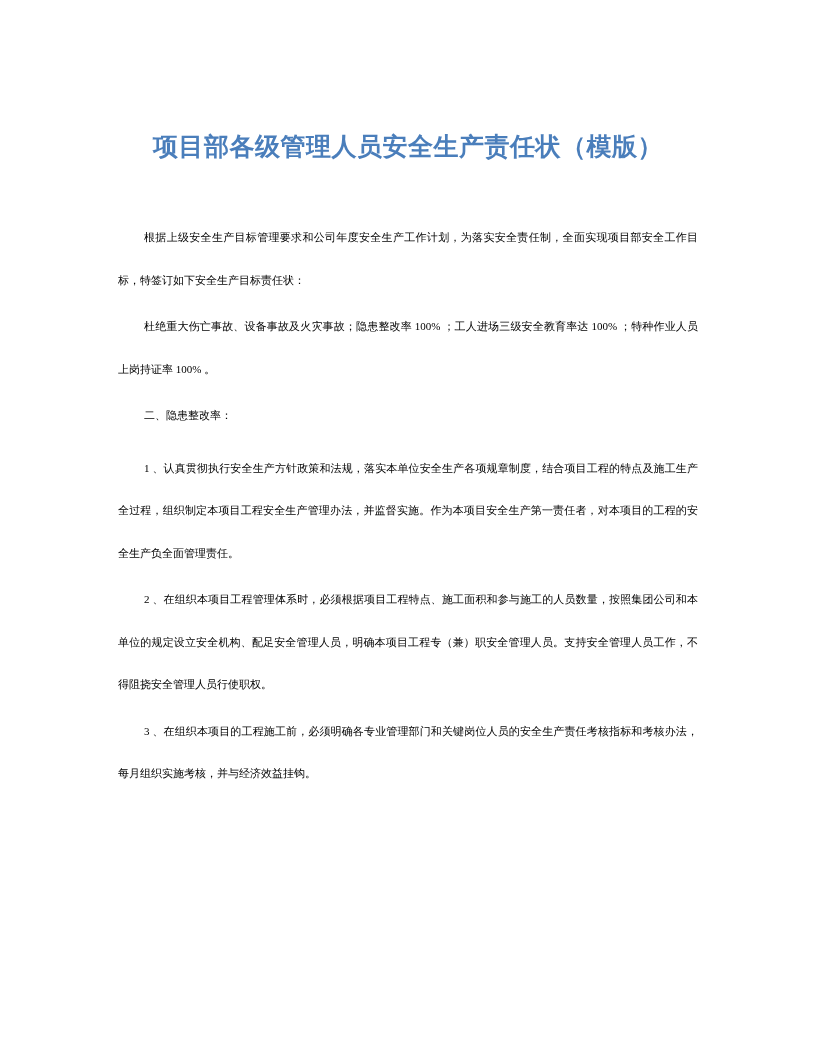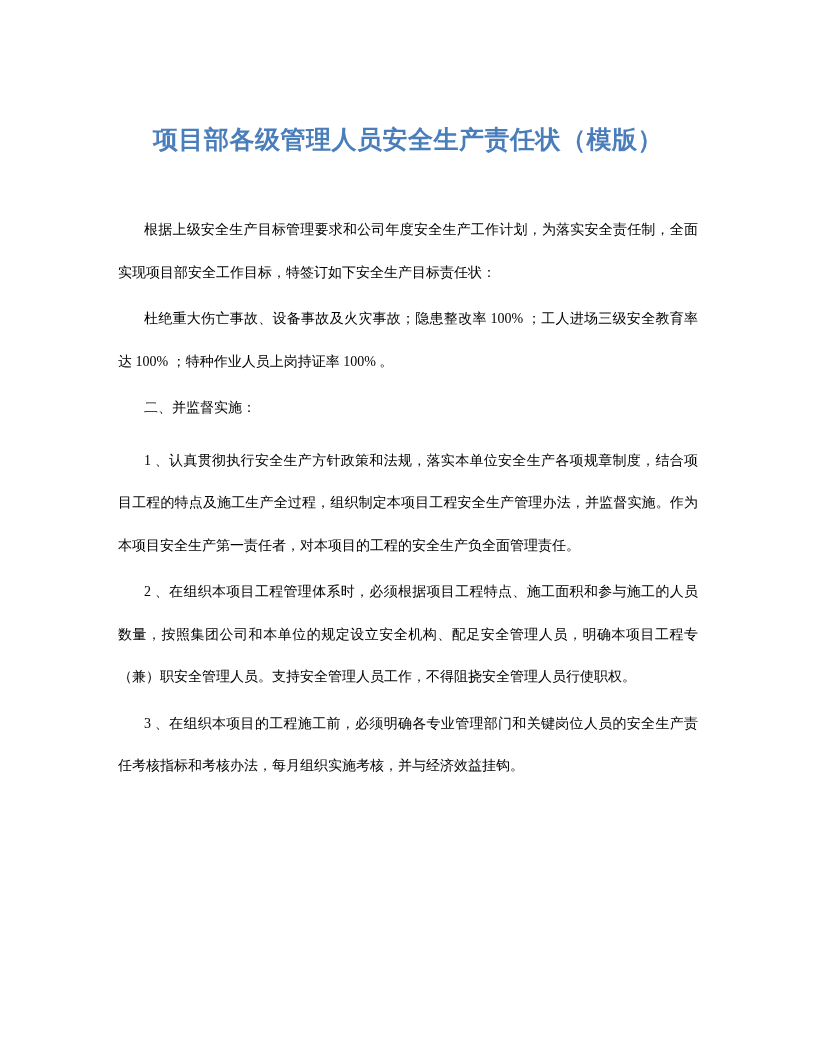--- a/index.html
+++ b/index.html
@@ -7,36 +7,36 @@
     padding: 0;
     background: #ffffff;
   }
   .page {
     position: relative;
     width: 816px;
     height: 1056px;
     margin: 0 auto;
     background: #ffffff;
     box-sizing: border-box;
-    padding: 1px 118px;
+    padding: 8px 118px;
     overflow: hidden;
     font-family: "Liberation Serif", "DejaVu Serif", serif;
     color: #000000;
   }
   .doc-title {
     margin: 122px 0 0 0;
     font-size: 25px;
     line-height: 34px;
     font-weight: bold;
     text-align: center;
     letter-spacing: 0.5px;
   }
   .para {
     margin: 0 0 4px 0;
-    font-size: 14px;
+    font-size: 11px;
     line-height: 42.5px;
     text-align: justify;
     text-indent: 26px;
     color: #000000;
   }
   .para.first {
     margin-top: 52px;
   }
   .para.heading {
     margin-bottom: 10px;
@@ -47,21 +47,21 @@
 
 <div class="page">
 
   <h1 class="doc-title" style="color: rgb(74, 126, 187);">项目部各级管理人员安全生产责任状（模版）</h1>
 
   <p class="para first">根据上级安全生产目标管理要求和公司年度安全生产工作计划，为落实安全责任制，全面实现项目部安全工作目标，特签订如下安全生产目标责任状：</p>
 
 
   <p class="para">杜绝重大伤亡事故、设备事故及火灾事故；隐患整改率 100% ；工人进场三级安全教育率达 100% ；特种作业人员上岗持证率 100% 。</p>
 
-  <p class="para heading">二、并监督实施：</p>
+  <p class="para heading">二、隐患整改率：</p>
 
   <p class="para">1 、认真贯彻执行安全生产方针政策和法规，落实本单位安全生产各项规章制度，结合项目工程的特点及施工生产全过程，组织制定本项目工程安全生产管理办法，并监督实施。作为本项目安全生产第一责任者，对本项目的工程的安全生产负全面管理责任。</p>
 
   <p class="para">2 、在组织本项目工程管理体系时，必须根据项目工程特点、施工面积和参与施工的人员数量，按照集团公司和本单位的规定设立安全机构、配足安全管理人员，明确本项目工程专（兼）职安全管理人员。支持安全管理人员工作，不得阻挠安全管理人员行使职权。</p>
 
   <p class="para">3 、在组织本项目的工程施工前，必须明确各专业管理部门和关键岗位人员的安全生产责任考核指标和考核办法，每月组织实施考核，并与经济效益挂钩。</p>
 
 </div>
 
 </body></html>

